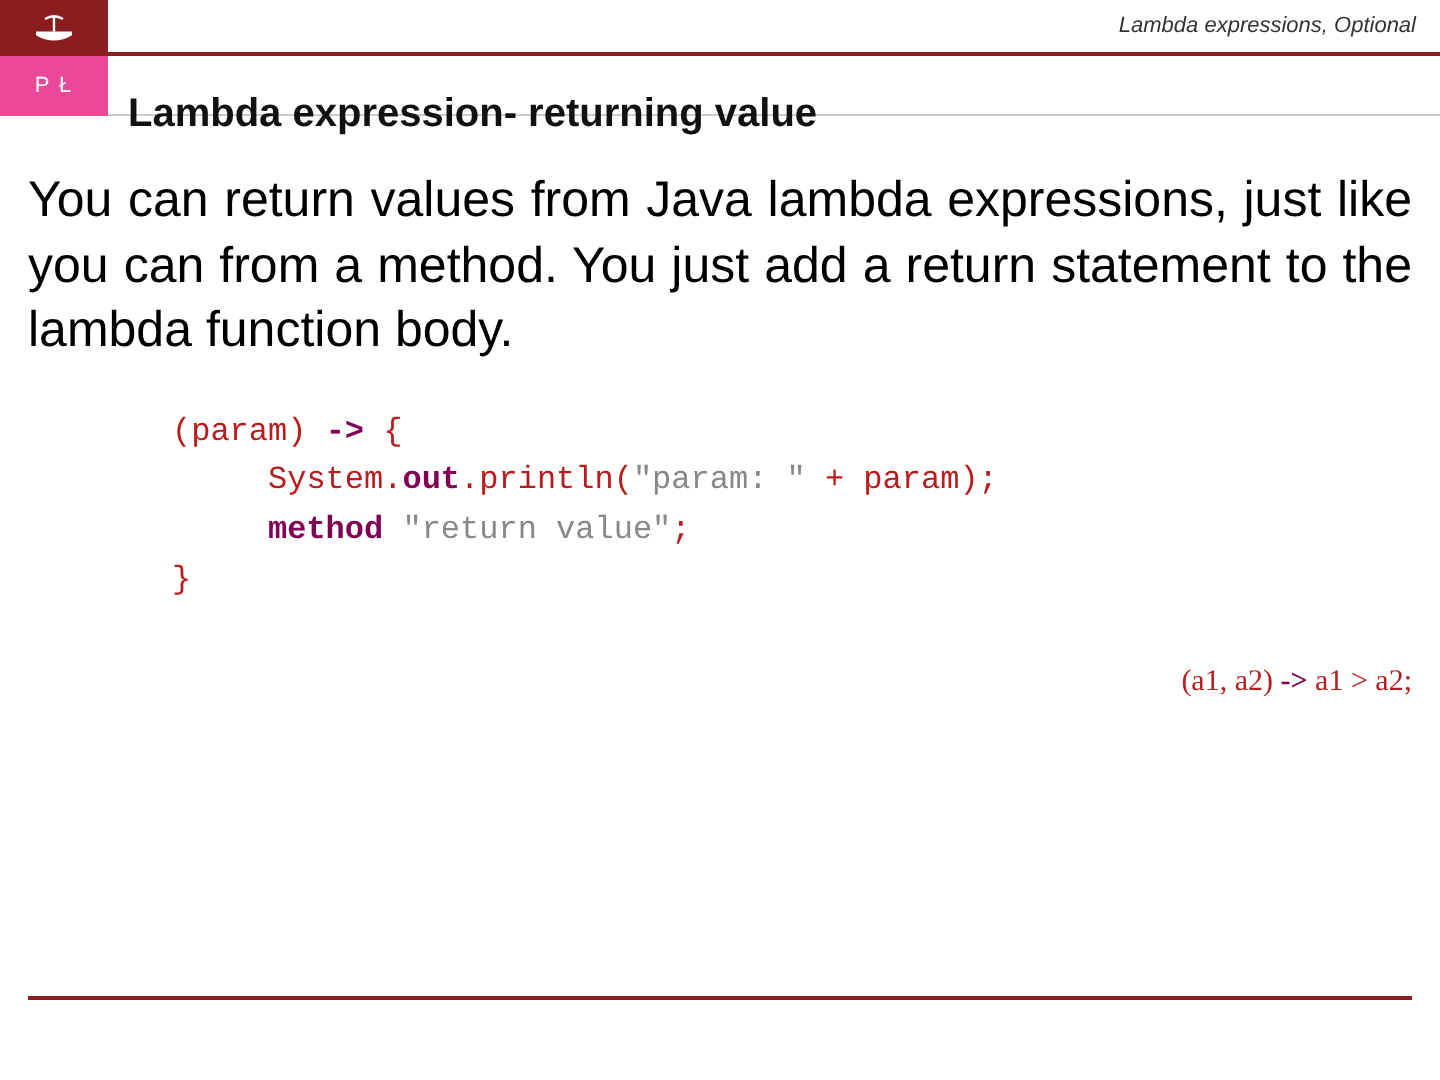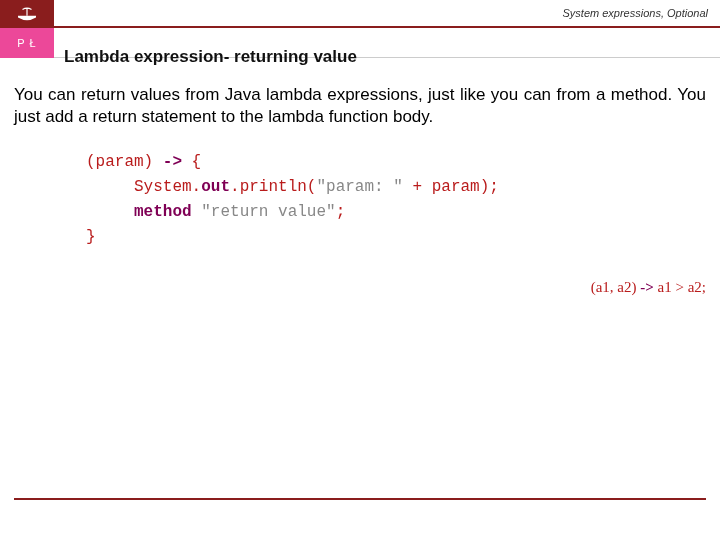--- a/index.html
+++ b/index.html
@@ -53,30 +53,30 @@
     font-size: 11px;
     letter-spacing: 1px;
   }
   .title-text {
     flex: 1;
     background: linear-gradient(to bottom, #f5f5f5 0%, #e8e8e8 60%, #dcdcdc 100%);
     border-bottom: 1px solid #ccc;
     display: flex;
     align-items: center;
     padding-left: 10px;
-    font-size: 17px;
+    font-size: 20px;
     font-weight: bold;
     color: #111;
     margin-top: 29px;
   }
   .content {
     padding: 26px 14px 10px 14px;
   }
   .para {
-    font-size: 17px;
+    font-size: 25px;
     line-height: 1.3;
     color: #000;
     text-align: justify;
     margin-bottom: 22px;
   }
   .code-block {
     font-family: "Courier New", monospace;
     font-size: 16px;
     line-height: 1.55;
     margin: 0 0 30px 72px;
@@ -107,21 +107,21 @@
 <body>
 
 <div class="top-bar">
   <div class="logo-red-top">
     <svg viewBox="0 0 24 20">
       <path d="M2 14 Q12 20 22 14 L22 12 L2 12 Z" fill="#fff"></path>
       <path d="M12 3 L12 12 M7 5 Q12 2 17 5" stroke="#fff" stroke-width="1.3" fill="none"></path>
     </svg>
   </div>
   <div class="breadcrumb">
-    <span>System expressions, Optional</span>
+    <span>Lambda expressions, Optional</span>
   </div>
 </div>
 
 <div class="title-bar">
   <div class="logo-red-bottom">
     <span>P  Ł</span>
   </div>
   <div class="title-text">
     <span>Lambda expression- returning value</span>
   </div>

